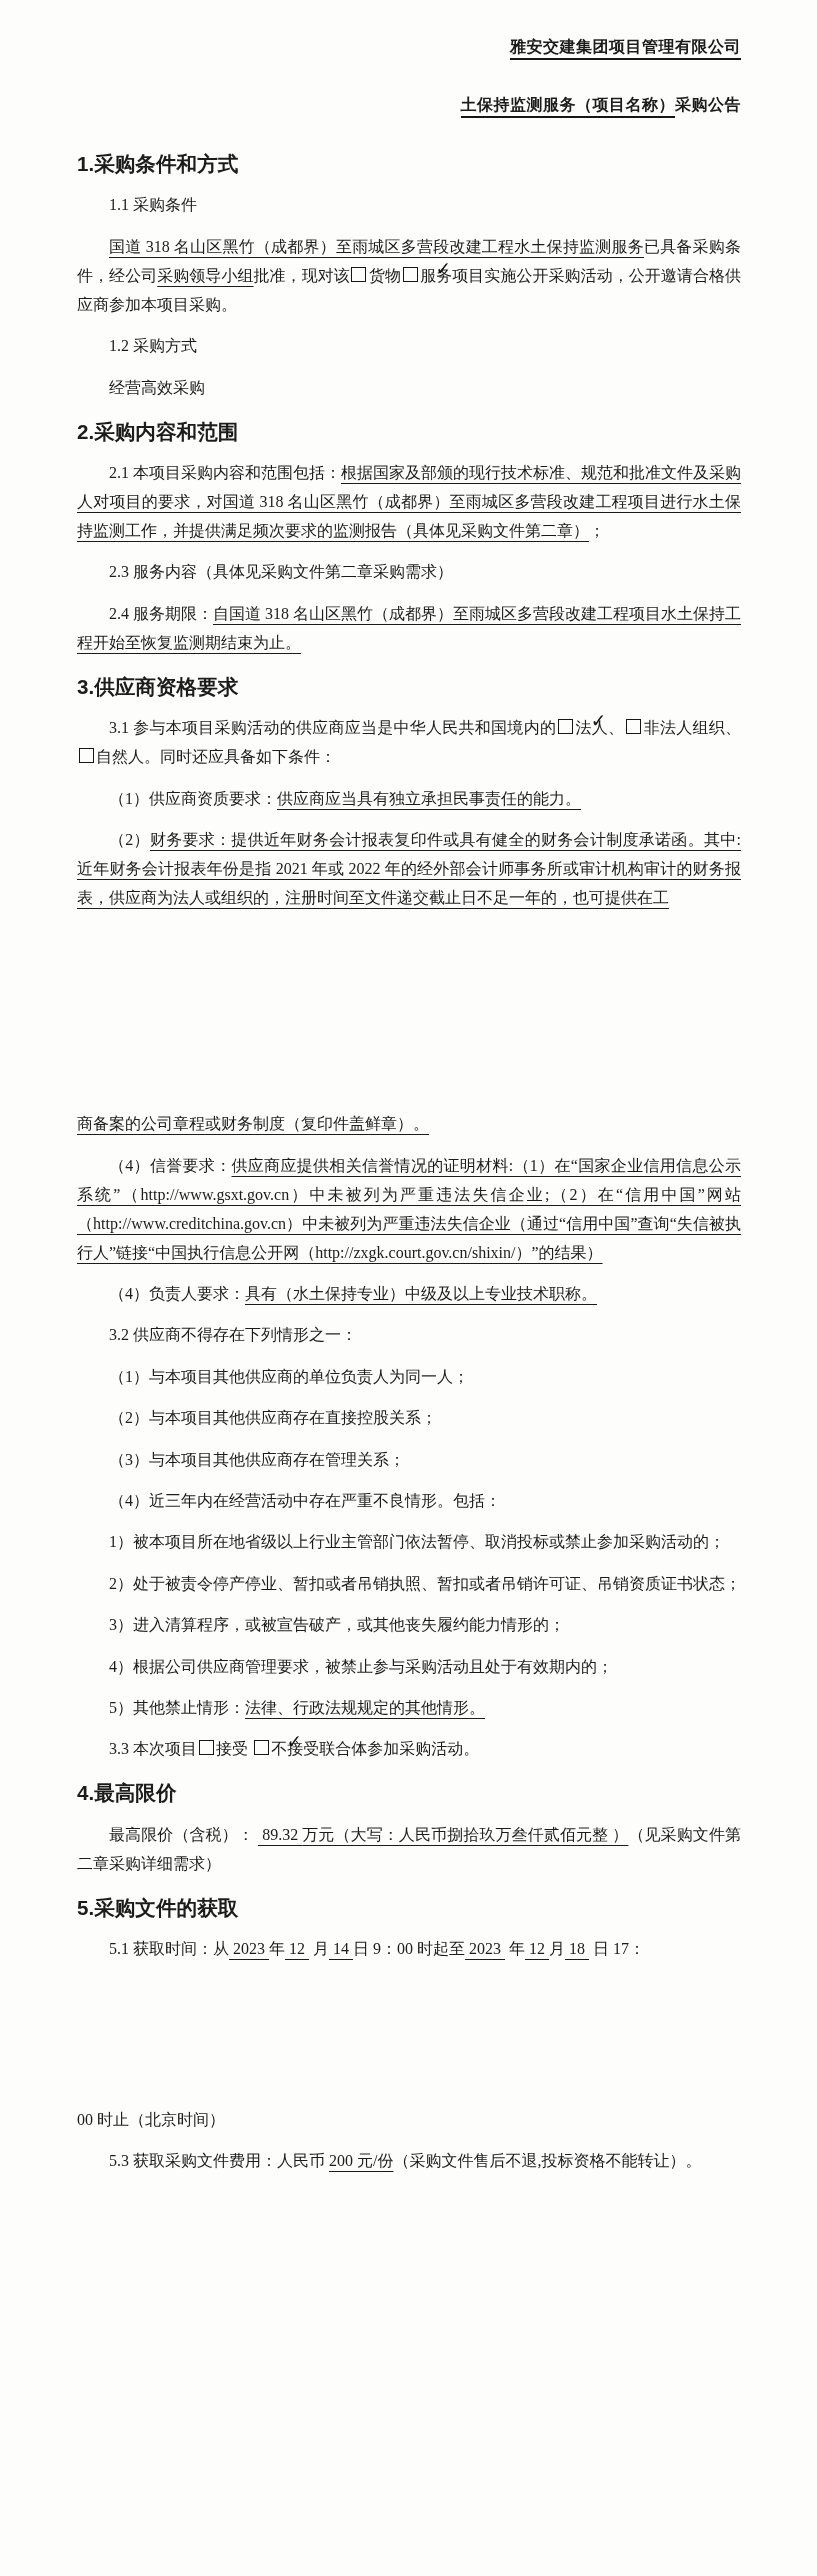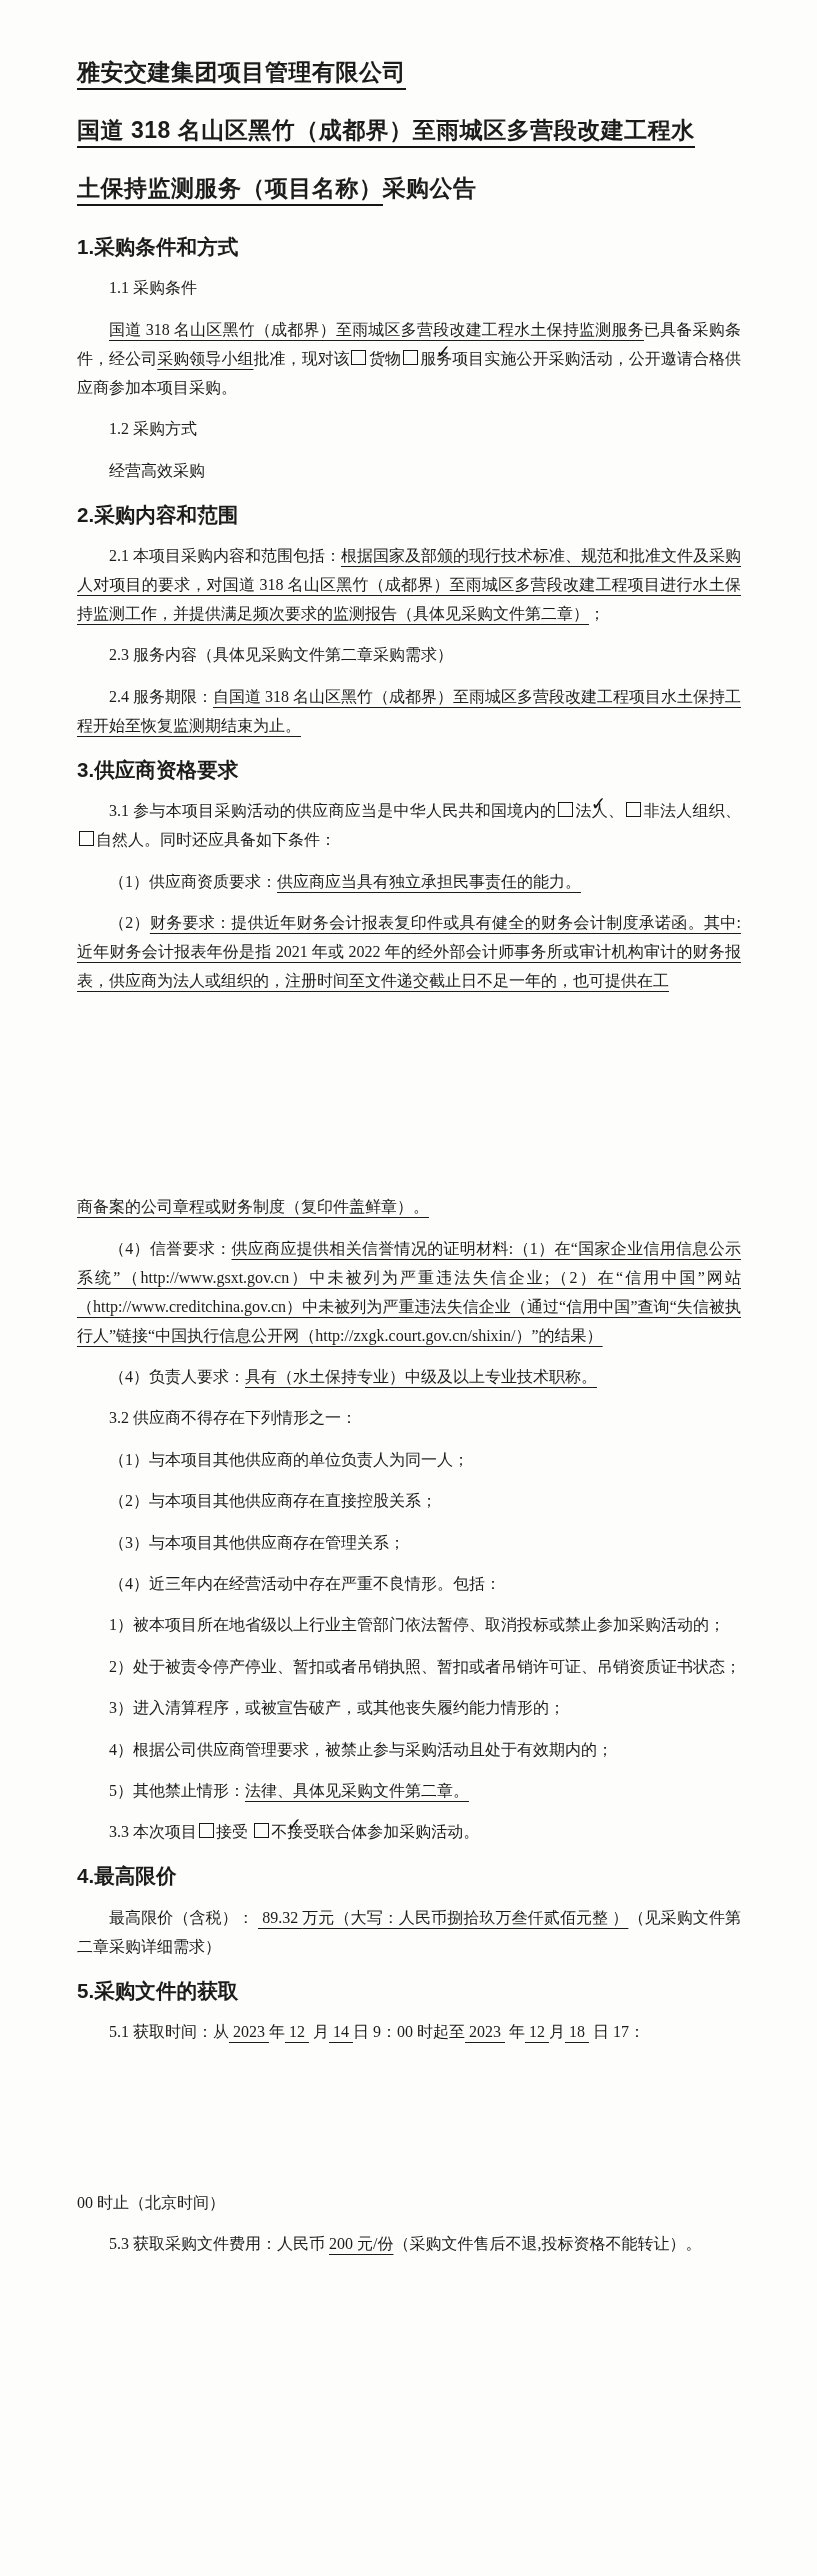--- a/index.html
+++ b/index.html
@@ -8,22 +8,22 @@
     width:818px; height:3468px;
     margin:0 auto;
     background:#fdfdfc;
     overflow:hidden;
     color:#1c1c1c;
     font-family:"Liberation Serif","DejaVu Serif",serif;
   }
   .content { padding:0 77px; }
 
   
-  .title { text-align:left; font-family:"Liberation Sans","DejaVu Sans",sans-serif;
-           font-weight:bold; font-size:23px; line-height:58px; padding-top:43px; letter-spacing:0.5px; }
+  .title { text-align:right; font-family:"Liberation Sans","DejaVu Sans",sans-serif;
+           font-weight:bold; font-size:16px; line-height:58px; padding-top:18px; letter-spacing:0.5px; }
   .t-u { border-bottom:2.1px solid #161616; padding-bottom:3.1px; }
 
   
   .sec-h { font-family:"Liberation Sans","DejaVu Sans",sans-serif; font-weight:bold;
            font-size:20.6px; line-height:28px; margin-top:16px; }
 
   
   p.body-p { font-size:16px; line-height:29px; margin:12.4px 0 0 0; text-align:justify; }
   p.body-p.ind { text-indent:32px; }
   .seg { white-space:pre-wrap; }
@@ -42,21 +42,20 @@
               font-family:"DejaVu Sans",sans-serif; font-weight:bold; color:#111; }
 </style>
 </head>
 <body>
 
 <div class="page">
   <div class="content">
 
     <header class="title">
       <div class="t-line"><span class="t-u">雅安交建集团项目管理有限公司</span></div>
-      <div class="t-line"><span class="t-u">国道 318 名山区黑竹（成都界）至雨城区多营段改建工程水</span></div>
       <div class="t-line"><span class="t-u">土保持监测服务（项目名称）</span><span>采购公告</span></div>
     </header>
 
     <main>
         <div class="sec-h">1.采购条件和方式</div>
         <p class="body-p ind"><span class="seg">1.1 采购条件</span></p>
         <p class="body-p ind"><span class="seg u">国道 318 名山区黑竹（成都界）至雨城区多营段改建工程水土保持监测服务</span><span class="seg">已具备采购条件，经公司</span><span class="seg u">采购领导小组</span><span class="seg">批准，现对该<span class="cb"></span>货物<span class="cb checked"><span class="tick">✓</span></span>服务项目实施公开采购活动，公开邀请合格供应商参加本项目采购。</span></p>
         <p class="body-p ind"><span class="seg">1.2 采购方式</span></p>
         <p class="body-p ind"><span class="seg">经营高效采购</span></p>
         <div class="sec-h">2.采购内容和范围</div>
@@ -73,21 +72,21 @@
         <p class="body-p ind"><span class="seg">（4）负责人要求：</span><span class="seg u">具有（水土保持专业）中级及以上专业技术职称。</span></p>
         <p class="body-p ind"><span class="seg">3.2 供应商不得存在下列情形之一：</span></p>
         <p class="body-p ind"><span class="seg">（1）与本项目其他供应商的单位负责人为同一人；</span></p>
         <p class="body-p ind"><span class="seg">（2）与本项目其他供应商存在直接控股关系；</span></p>
         <p class="body-p ind"><span class="seg">（3）与本项目其他供应商存在管理关系；</span></p>
         <p class="body-p ind"><span class="seg">（4）近三年内在经营活动中存在严重不良情形。包括：</span></p>
         <p class="body-p ind"><span class="seg">1）被本项目所在地省级以上行业主管部门依法暂停、取消投标或禁止参加采购活动的；</span></p>
         <p class="body-p ind"><span class="seg">2）处于被责令停产停业、暂扣或者吊销执照、暂扣或者吊销许可证、吊销资质证书状态；</span></p>
         <p class="body-p ind"><span class="seg">3）进入清算程序，或被宣告破产，或其他丧失履约能力情形的；</span></p>
         <p class="body-p ind"><span class="seg">4）根据公司供应商管理要求，被禁止参与采购活动且处于有效期内的；</span></p>
-        <p class="body-p ind"><span class="seg">5）其他禁止情形：</span><span class="seg u">法律、具体见采购文件第二章。</span></p>
+        <p class="body-p ind"><span class="seg">5）其他禁止情形：</span><span class="seg u">法律、行政法规规定的其他情形。</span></p>
         <p class="body-p ind"><span class="seg">3.3 本次项目<span class="cb"></span>接受 <span class="cb checked"><span class="tick">✓</span></span>不接受联合体参加采购活动。</span></p>
         <div class="sec-h">4.最高限价</div>
         <p class="body-p ind"><span class="seg">最高限价（含税）： </span><span class="seg u bold"> 89.32 </span><span class="seg u">万元（大写：人民币捌拾玖万叁仟贰佰元整 ）</span><span class="seg">（见采购文件第二章采购详细需求）</span></p>
         <div class="sec-h">5.采购文件的获取</div>
         <p class="body-p ind"><span class="seg">5.1 获取时间：从</span><span class="seg u"> 2023 </span><span class="seg">年</span><span class="seg u"> 12 </span><span class="seg"> 月</span><span class="seg u"> 14 </span><span class="seg">日 9：00 时起至</span><span class="seg u"> 2023 </span><span class="seg"> 年</span><span class="seg u"> 12 </span><span class="seg">月</span><span class="seg u"> 18 </span><span class="seg"> 日 17：</span></p>
         <div class="gap pb2"></div>
         <p class="body-p"><span class="seg">00 时止（北京时间）</span></p>
         <p class="body-p ind"><span class="seg">5.3 获取采购文件费用：人民币 </span><span class="seg u">200 元/份</span><span class="seg">（采购文件售后不退,投标资格不能转让）。</span></p>
       </main>
 

